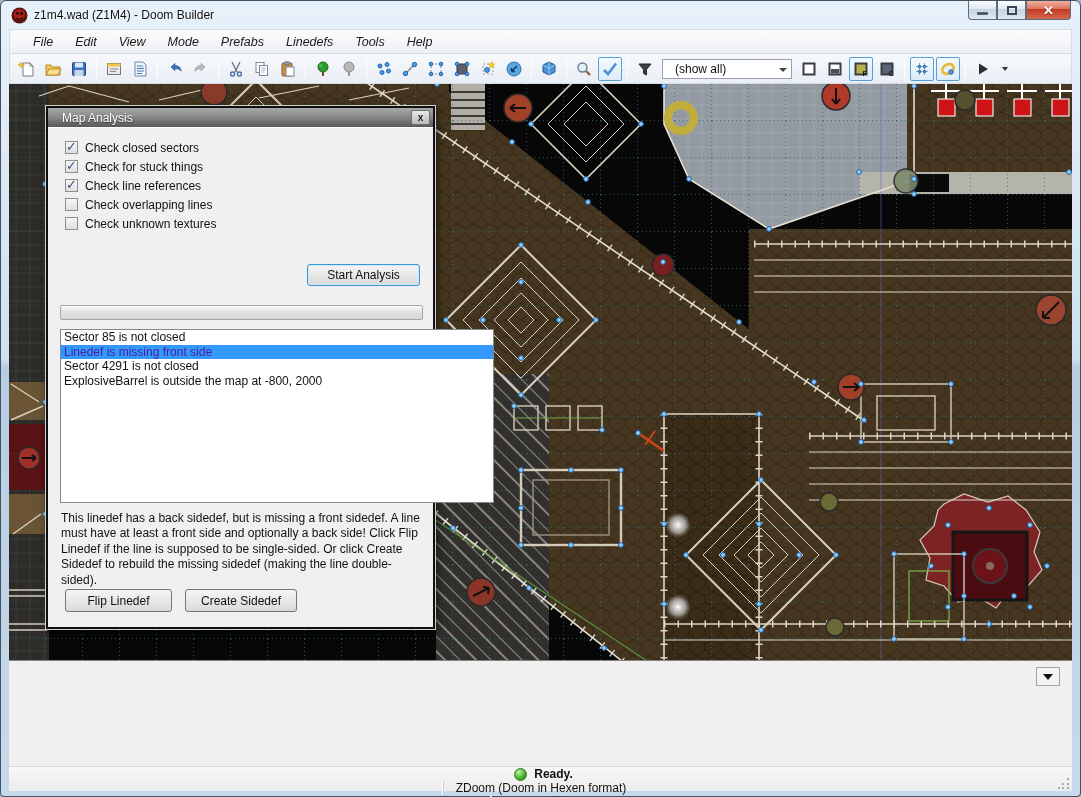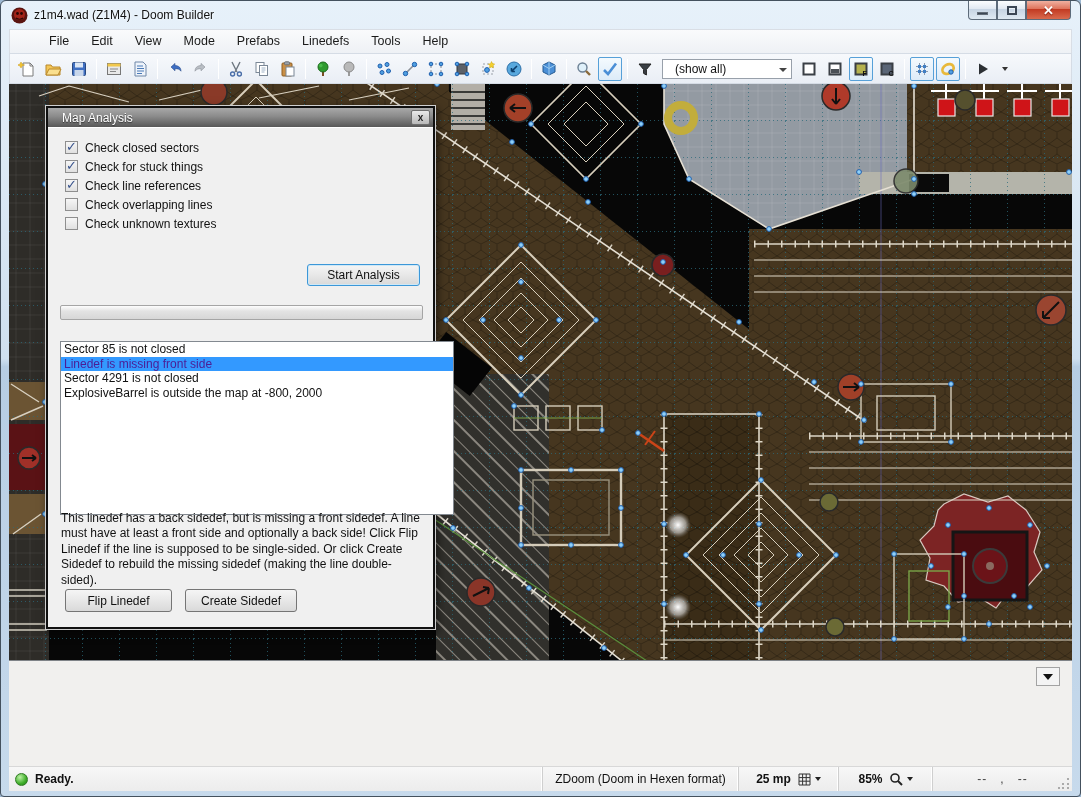--- a/index.html
+++ b/index.html
@@ -13,21 +13,21 @@
   .title-text { font-size:12px; color:#111; text-shadow:0 0 3px #fff; }
   .winbtns { position:absolute; right:9px; top:0; display:flex; }
   .winbtn { width:29px; height:19px; border:1px solid #5d6b7a; border-top:none; background:linear-gradient(#fbfdfe,#e0e8f1 45%,#c6d4e3 46%,#dfe9f2); display:flex; align-items:center; justify-content:center; }
   .winbtn.min { border-radius:0 0 0 4px; }
   .winbtn.close { width:45px; border-radius:0 0 4px 0; background:linear-gradient(#f0b0a0,#dd7159 45%,#c23a22 46%,#d96a4e); }
   .glyph-min { width:11px; height:3px; background:#3b4654; border:1px solid #fff3; margin-top:6px; }
   .glyph-max { width:10px; height:9px; border:2px solid #3b4654; box-shadow:0 0 0 1px #fff5 inset; }
   .glyph-x { color:#fff; font-weight:bold; font-size:13px; text-shadow:0 1px 1px #7c1b0c; line-height:1; }
 
   
-  .menubar { position:absolute; left:8px; right:8px; top:28px; height:24px; background:linear-gradient(#fafbfc,#eef1f5); border:1px solid #d9dee5; border-bottom:none; display:flex; align-items:flex-start; padding-left:28px; }
+  .menubar { position:absolute; left:8px; right:8px; top:28px; height:24px; background:linear-gradient(#fafbfc,#eef1f5); border:1px solid #d9dee5; border-bottom:none; display:flex; align-items:center; padding-left:12px;font-style:italic; }
   .menu-item { font-size:12.5px; color:#1a1a1a; padding:4px 11px; }
 
   
   .toolbar { position:absolute; left:8px; right:8px; top:52px; height:31px; background:linear-gradient(#f7f9fc,#e9eef5); border:1px solid #d5dce5; display:flex; align-items:center; padding-left:4px; }
   .tbtn { width:24px; height:24px; border:1px solid transparent; border-radius:2px; display:flex; align-items:center; justify-content:center; margin:0 1px; }
   .tbtn.active { border-color:#56a0d8; background:linear-gradient(#f4fafe,#dcebf8); }
   .tsep { width:1px; height:20px; background:#c4ccd6; border-right:1px solid #fff; margin:0 4px; }
   .tbtn svg { display:block; }
   .combo { width:130px; height:20px; background:#fff; border:1px solid #98a0aa; display:flex; align-items:center; font-size:12px; color:#111; padding-left:12px; margin:0 4px; position:relative; }
   .combo .arrow { position:absolute; right:4px; top:8px; width:0; height:0; border-left:4px solid transparent; border-right:4px solid transparent; border-top:4px solid #444; }
@@ -37,21 +37,21 @@
   .mapview { position:absolute; left:8px; right:8px; top:83px; height:576px; background:#060606; overflow:hidden; }
   .mapview svg { display:block; }
 
   
   .banner { position:absolute; left:8px; right:8px; top:659px; height:106px; background:#f1f0ee; border-top:1px solid #808488; }
   .banner-text { position:absolute; left:22px; top:18px; font-size:48px; font-weight:bold; color:#8e8e8e; letter-spacing:0px; }
   .banner-dd { position:absolute; right:12px; top:6px; width:24px; height:19px; border:1px solid #a3a3a3; background:#f4f4f4; display:flex; align-items:center; justify-content:center; }
   .banner-dd .tri { width:0; height:0; border-left:5px solid transparent; border-right:5px solid transparent; border-top:6px solid #111; }
 
   
-  .statusbar { position:absolute; left:8px; right:8px; top:765px; height:25px; background:linear-gradient(#f7f7f7,#ececec); border-top:1px solid #d8d8d8; display:flex; align-items:center; font-size:12px; color:#111; }
+  .statusbar { position:absolute; left:8px; right:8px; top:765px; height:25px; background:linear-gradient(#f7f7f7,#ececec); border-top:1px solid #d8d8d8; display:flex; align-items:center; font-size:12px; color:#111;flex-direction:column; }
   .status-left { display:flex; align-items:center; flex:1; padding-left:6px; }
   .orb { width:13px; height:13px; border-radius:50%; background:radial-gradient(circle at 35% 30%, #bdf2a6, #3fae2a 60%, #1d7d12); border:1px solid #2f7a22; margin-right:7px; }
   .ready { font-weight:bold; }
   .ssec { display:flex; align-items:center; justify-content:center; height:100%; border-left:1px solid #cfcfcf; box-shadow:-1px 0 0 #fff; padding:0 10px; }
   .ssec.fmt { width:196px; }
   .ssec.grid { width:100px; font-weight:bold; }
   .ssec.zoom { width:94px; font-weight:bold; }
   .ssec.coords { width:140px; color:#444; letter-spacing:1px; }
   .sarrow { width:0; height:0; border-left:3.5px solid transparent; border-right:3.5px solid transparent; border-top:4px solid #222; margin-left:3px; }
   .grip { position:absolute; right:2px; bottom:2px; width:12px; height:12px; background:
@@ -73,21 +73,21 @@
   .chk-row { display:flex; align-items:center; height:19px; }
   .chk-box { width:13px; height:13px; border:1px solid #8e8e8e; background:linear-gradient(#f6f6f6,#e0e0e0); position:relative; }
   .chk-box.checked::after { content:"✓"; font-family:"DejaVu Sans", sans-serif; position:absolute; left:0px; top:-3px; font-size:13px; font-weight:bold; color:#38538c; }
   .chk-label { font-size:12px; color:#111; padding-left:7px; }
 
   .btn { border:1px solid #757575; border-radius:3px; background:linear-gradient(#f5f5f5,#e9e9e9 45%,#d9d9d9); font-size:12px; color:#111; display:flex; align-items:center; justify-content:center; }
   .start-btn { position:absolute; left:259px; top:136px; width:113px; height:22px; border-color:#3c97d8; box-shadow:0 0 0 1px #cfe8f6 inset; }
 
   .progress { position:absolute; left:12px; top:177px; width:363px; height:15px; border:1px solid #a5a5a5; background:linear-gradient(#fdfdfd,#e3e3e3 40%,#d7d7d7); border-radius:2px; }
 
-  .results { position:absolute; left:12px; top:213px; width:394px; height:174px; border:1px solid #838990; background:#fff; font-size:12px; overflow:hidden; }
+  .results { position:absolute; left:12px; top:201px; width:434px; height:174px; border:1px solid #838990; background:#fff; font-size:12px; overflow:hidden; }
   .result-row { height:14.6px; line-height:14.6px; padding-left:3px; white-space:nowrap; color:#111; }
   .result-row.selected { background:#3399ff; color:#4c1d95; }
 
   .desc { position:absolute; left:13px; top:383px; width:366px; font-size:12px; line-height:15.4px; color:#111; }
 
   .flip-btn { position:absolute; left:17px; top:461px; width:107px; height:23px; }
   .create-btn { position:absolute; left:137px; top:461px; width:112px; height:23px; }
 </style>
 </head>
 <body>

